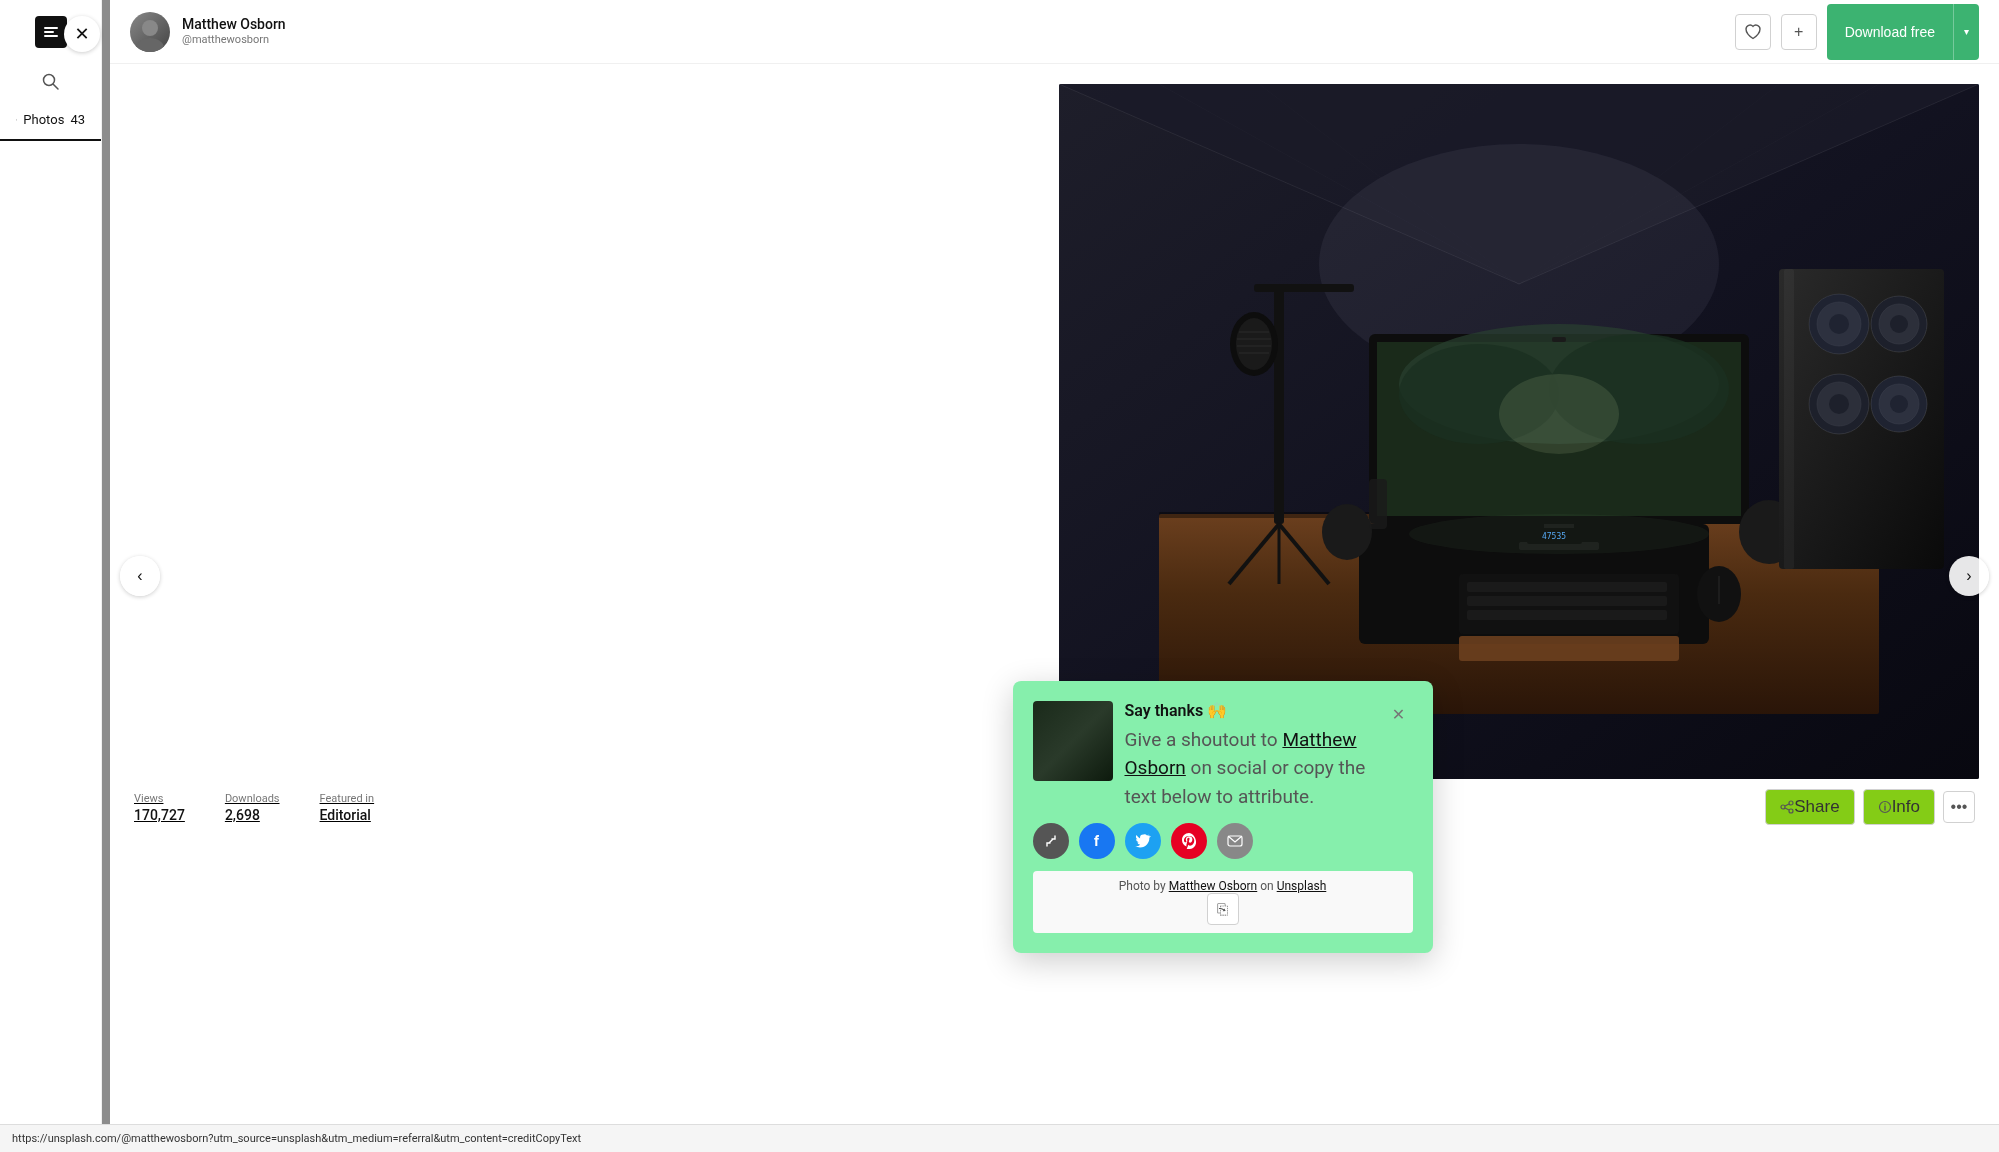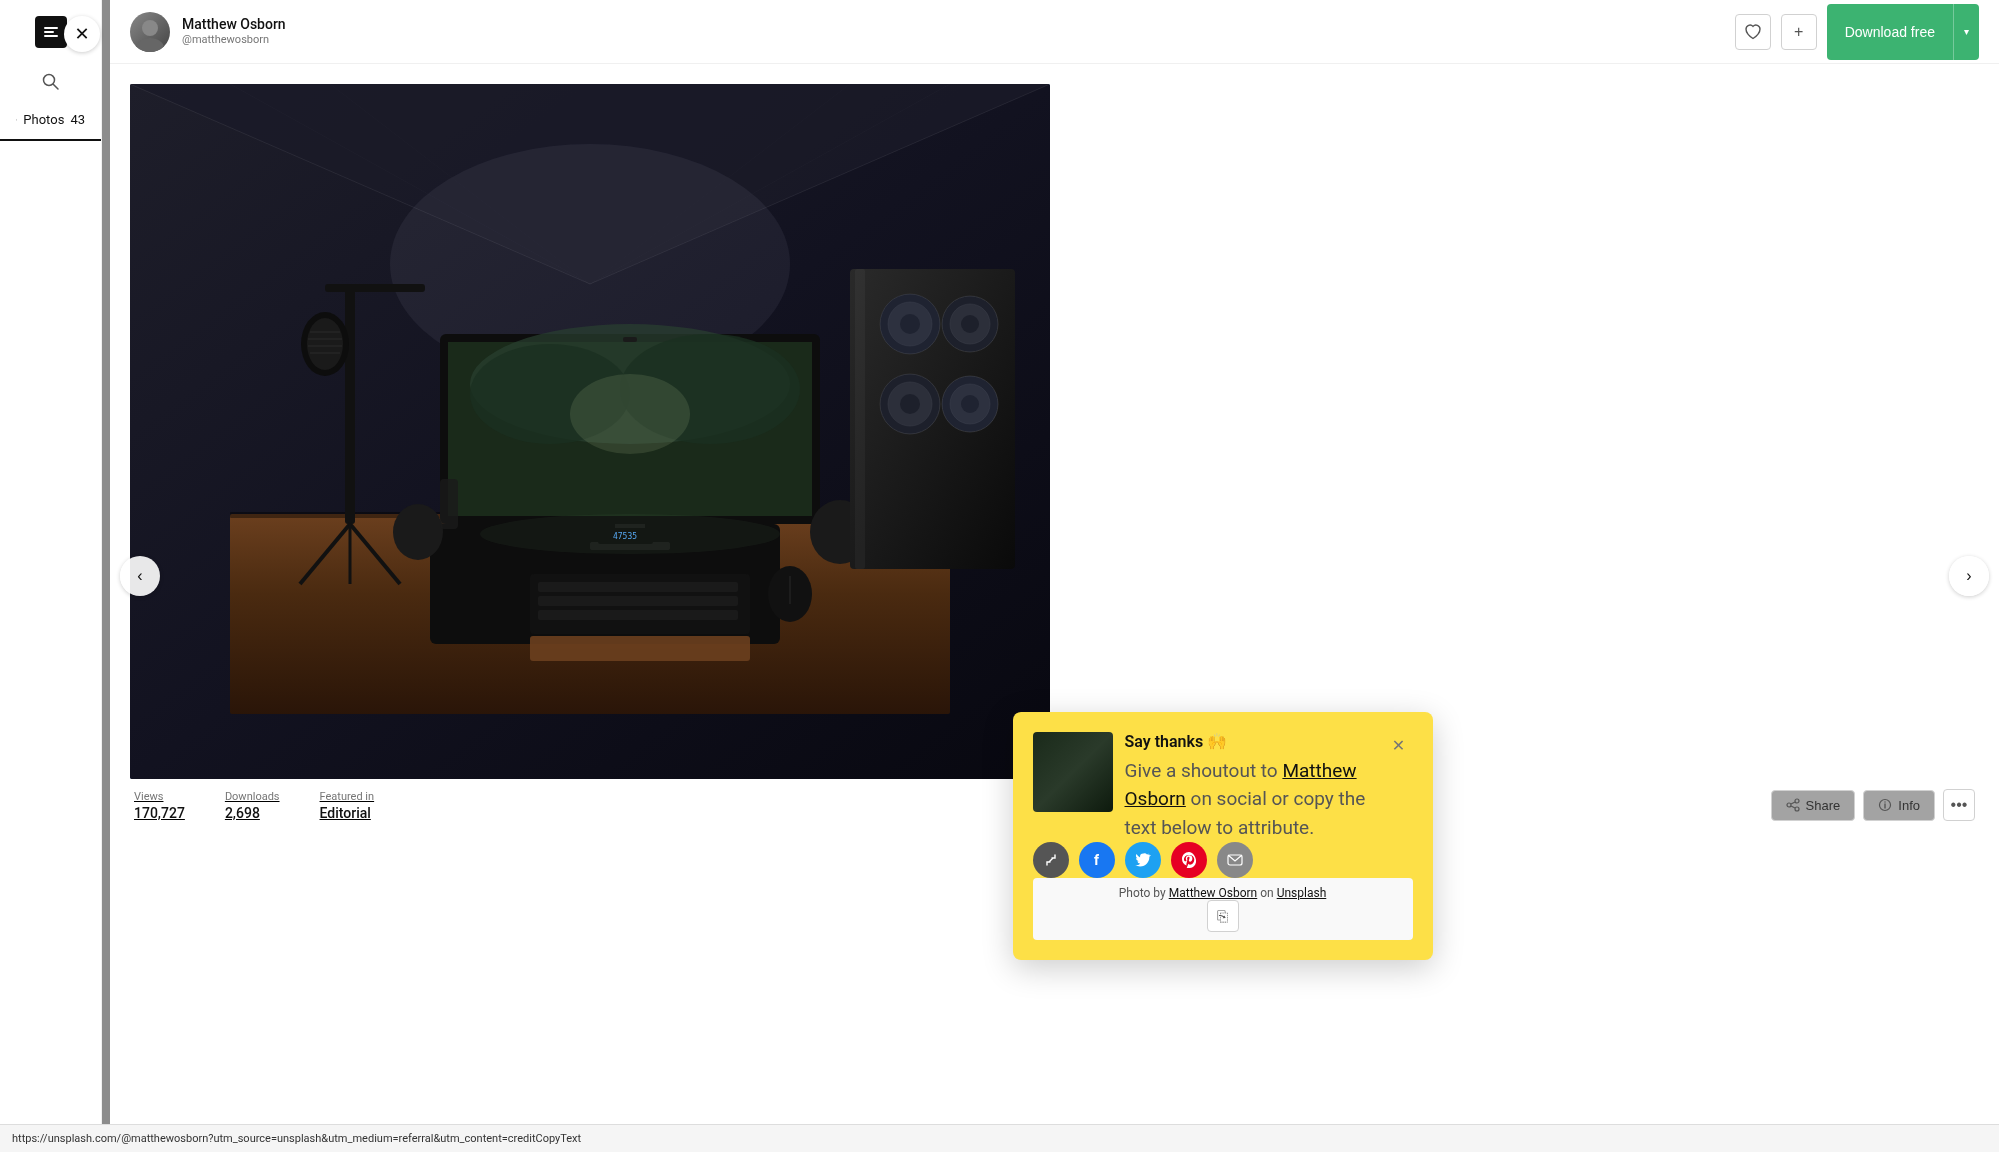--- a/index.html
+++ b/index.html
@@ -135,21 +135,21 @@
       cursor: pointer;
       display: flex;
       align-items: center;
       font-size: 10px;
     }
 
     
     .photo-container {
       width: 100%;
       display: flex;
-      justify-content: flex-start;
+      justify-content: flex-end;
       padding: 20px 20px 0;
       text-decoration: underline;
     }
 
     .photo-image {
       max-width: 920px;
       width: 100%;
       height: 695px;
       background:
         linear-gradient(135deg,
@@ -177,26 +177,25 @@
 
     .stat-value {
       font-size: 14px;
       font-weight: 500;
       color: #111;
     }
 
     .action-btn {
       display: flex;
       align-items: center;
-      gap: 6px;
       padding: 7px 14px;
       border: 1px solid #d1d1d1;
       border-radius: 4px;
-      background: #a3a3a3;
-      font-size: 13px;
+      background: #84cc16;
+      font-size: 17px;
       color: #333;
       cursor: pointer;
       white-space: nowrap;
     }
 
     .more-btn {
       width: 32px;
       height: 32px;
       border: 1px solid #d1d1d1;
       border-radius: 4px;
@@ -248,31 +247,32 @@
       color: #111;
       box-shadow: 0 1px 4px rgba(0,0,0,0.2);
     }
 
     .nav-arrow-left { left: 120px; }
     .nav-arrow-right { right: 10px; }
 
     
     .say-thanks-popup {
       position: absolute;
-      bottom: 192px;
+      bottom: 199px;
       left: 50%;
       transform: translateX(-10%);
       width: 420px;
-      background: #fde047;
+      background: #86efac;
       border-radius: 8px;
       box-shadow: 0 8px 32px rgba(0,0,0,0.2);
       padding: 20px;
       z-index: 30;
       display: flex;
       flex-direction: column;
+      gap: 12px;
     }
 
     .popup-header {
       display: flex;
       align-items: flex-start;
       justify-content: space-between;
       gap: 12px;
     }
 
     .popup-thumbnail {

